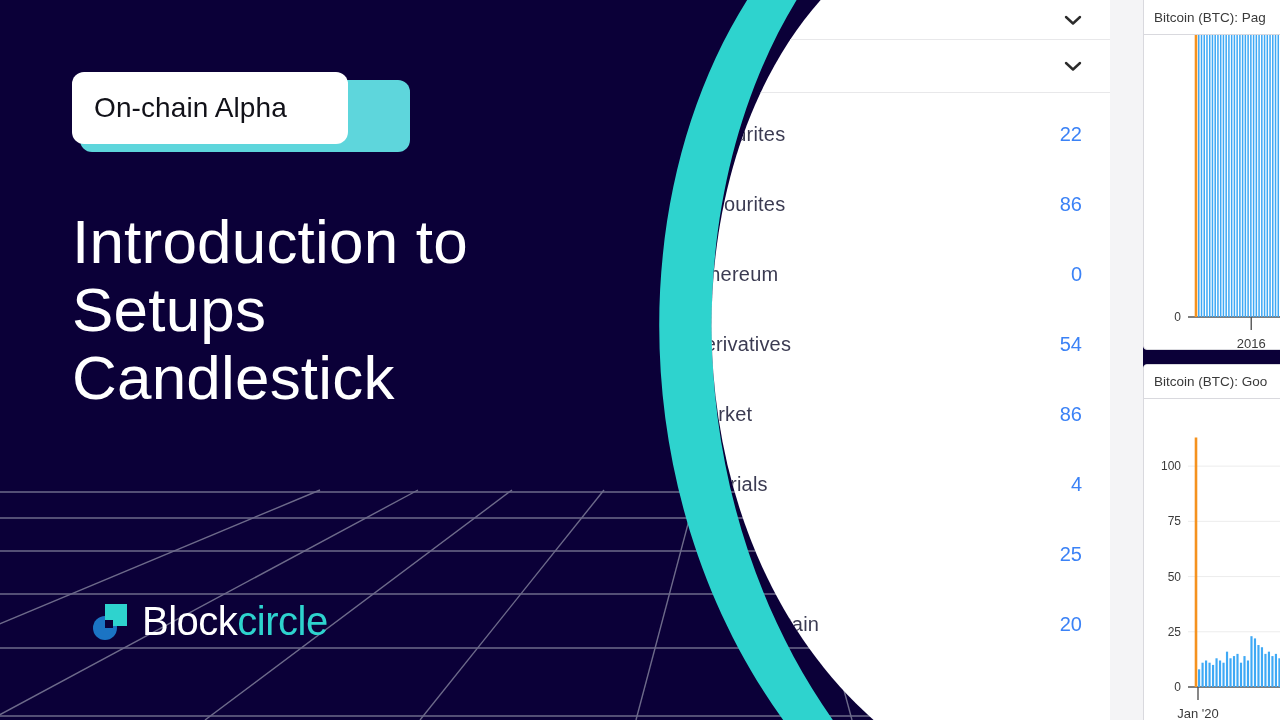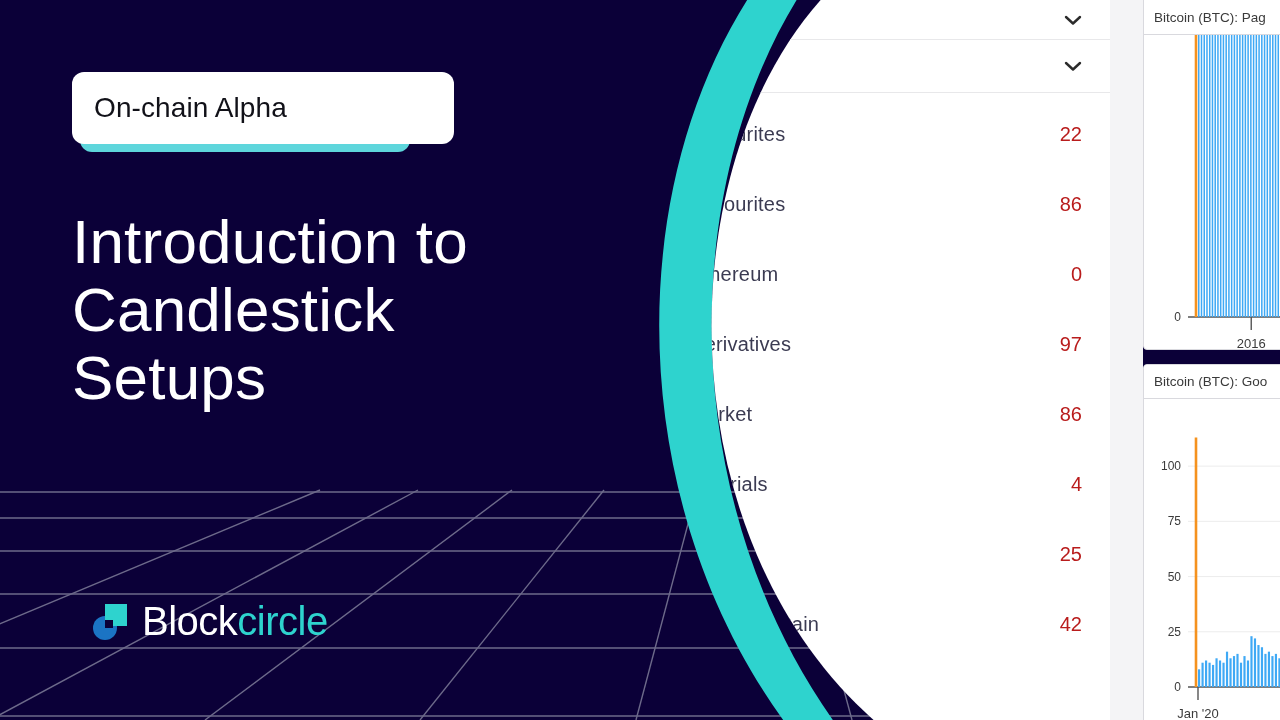--- a/index.html
+++ b/index.html
@@ -62,21 +62,21 @@
   .nav-ico { width:26px; height:26px; flex:0 0 26px; display:flex; align-items:center; justify-content:center; }
   .nav-label {
     flex:1 1 auto;
     font-size:20px;
     color:#3b3b52;
     letter-spacing:.2px;
     white-space:nowrap;
   }
   .nav-count {
     font-size:20px;
-    color:#b91c1c;
+    color:#3b82f6;
     text-align:right;
     white-space:nowrap;
   }
 
   
   .gutter {
     position:absolute; left:470px; top:0; width:33px; height:720px;
     background:#f4f4f6;
   }
 
@@ -110,21 +110,21 @@
 
   .badge-wrap { position:absolute; left:72px; top:72px; }
   .badge-shadow {
     position:absolute; left:8px; top:8px;
     width:330px; height:72px;
     background:#5ED6DC;
     border-radius:12px;
   }
   .badge {
     position:relative;
-    width:382px; height:72px;
+    width:276px; height:72px;
     background:#ffffff;
     border-radius:12px;
     display:flex; align-items:center;
     padding-left:22px;
   }
   .badge-text {
     font-size:28px;
     color:#111118;
     letter-spacing:.1px;
   }
@@ -176,22 +176,22 @@
 
     <div class="badge-wrap">
       <div class="badge-shadow"></div>
       <div class="badge">
         <span class="badge-text">On-chain Alpha</span>
       </div>
     </div>
 
     <div class="hero-title">
       <div>Introduction to</div>
+      <div>Setups</div>
       <div>Candlestick</div>
-      <div>Setups</div>
     </div>
 
     <div class="brand">
       <svg class="brand-mark" viewBox="0 0 38 42" xmlns="http://www.w3.org/2000/svg">
         <circle cx="13" cy="28" r="12" fill="#1B74C4"></circle>
         <rect x="13" y="4" width="22" height="22" fill="#2ED3CE"></rect>
         <rect x="13" y="20" width="8" height="8" fill="#0B0038"></rect>
       </svg>
       <div class="brand-text"><span class="brand-block">Block</span><span class="brand-circle">circle</span></div>
     </div>
@@ -251,21 +251,21 @@
           </div>
 
           <div class="nav-item">
             <span class="nav-ico">
               <svg viewBox="0 0 24 24" width="24" height="24" xmlns="http://www.w3.org/2000/svg">
                 <circle cx="12" cy="12" r="10.5" fill="#2ED3CE"></circle>
                 <text x="12" y="17" font-family="Liberation Sans, sans-serif" font-size="13" font-weight="bold" fill="#ffffff" text-anchor="middle">$</text>
               </svg>
             </span>
             <span class="nav-label">Derivatives</span>
-            <span class="nav-count">97</span>
+            <span class="nav-count">54</span>
           </div>
 
           <div class="nav-item">
             <span class="nav-ico">
               <svg viewBox="0 0 24 24" width="24" height="24" xmlns="http://www.w3.org/2000/svg">
                 <g fill="#2ED3CE">
                   <rect x="1.5" y="9" width="3" height="8" rx="1.3"></rect>
                   <rect x="6" y="5" width="3" height="13" rx="1.3"></rect>
                   <rect x="10.5" y="8" width="3" height="10" rx="1.3"></rect>
                   <rect x="15" y="3" width="3" height="14" rx="1.3"></rect>
@@ -291,21 +291,21 @@
 
           <div class="nav-item">
             <span class="nav-ico"></span>
             <span class="nav-label">Signals</span>
             <span class="nav-count">25</span>
           </div>
 
           <div class="nav-item">
             <span class="nav-ico"></span>
             <span class="nav-label">week On-Cain</span>
-            <span class="nav-count">42</span>
+            <span class="nav-count">20</span>
           </div>
 
         </div>
       </div>
     </div>
 
     <div class="gutter"></div>
 
     <div class="chart-card" id="chart-card-1">
       <div class="chart-title">Bitcoin (BTC): Pag</div>

